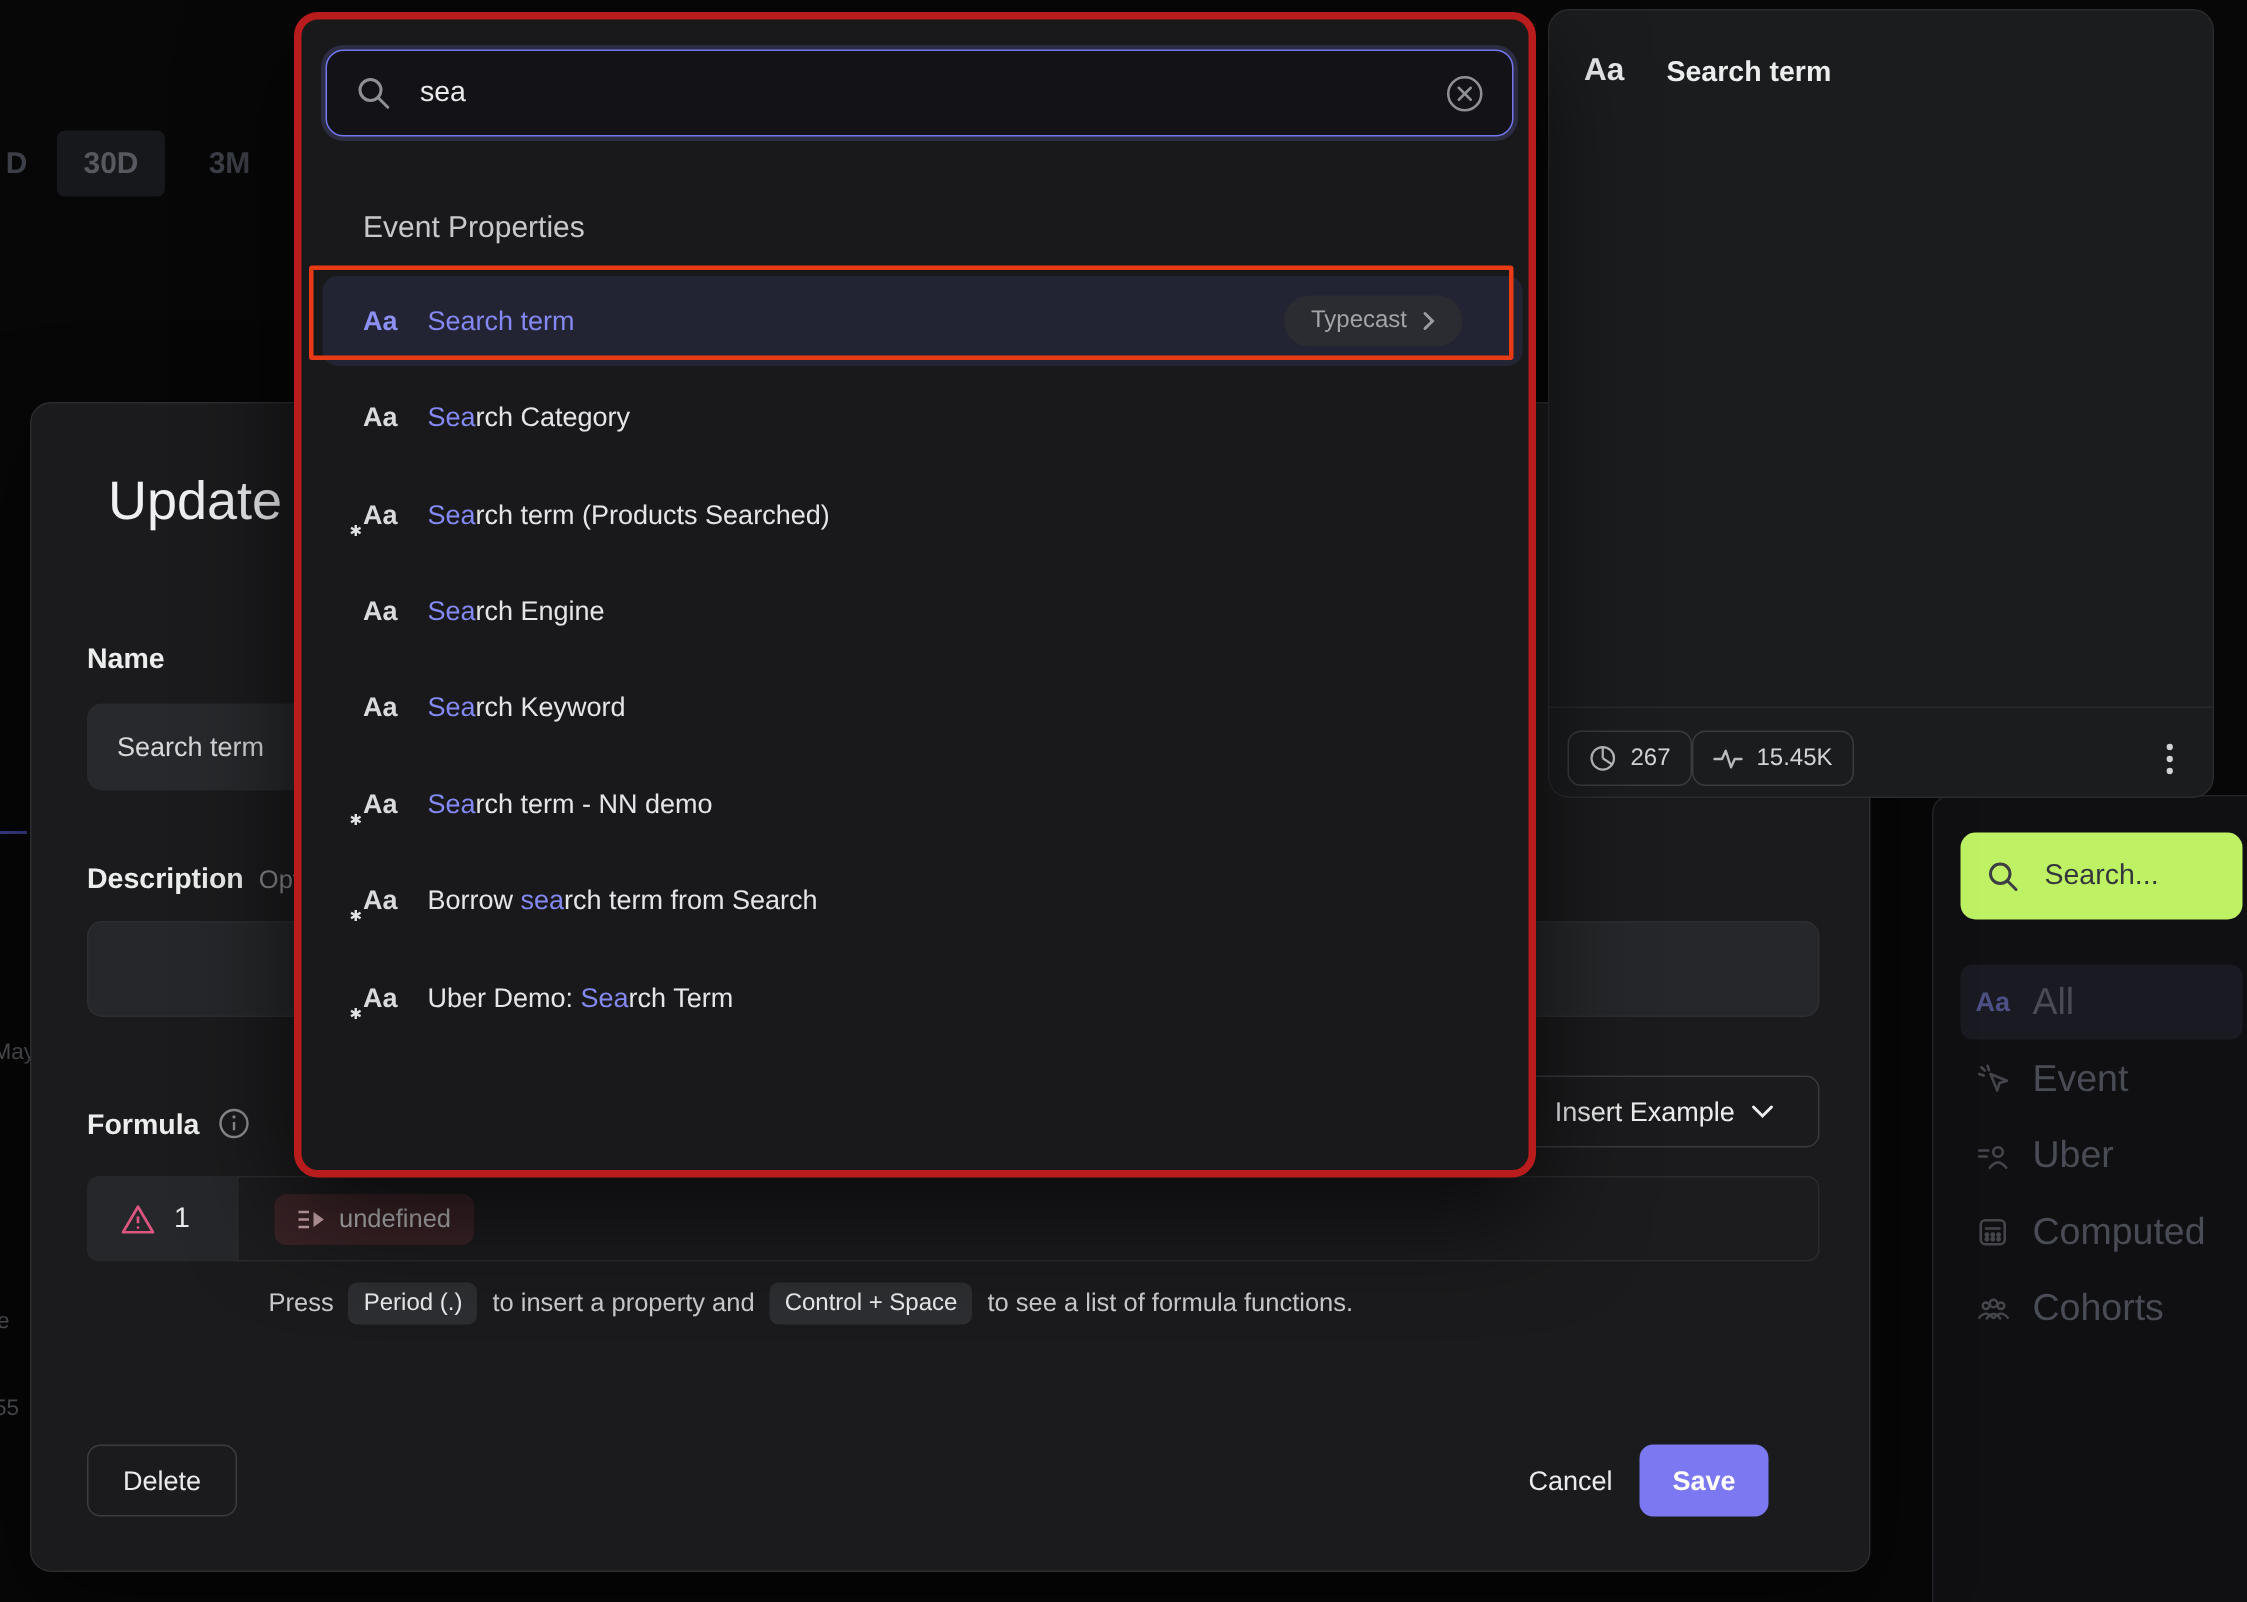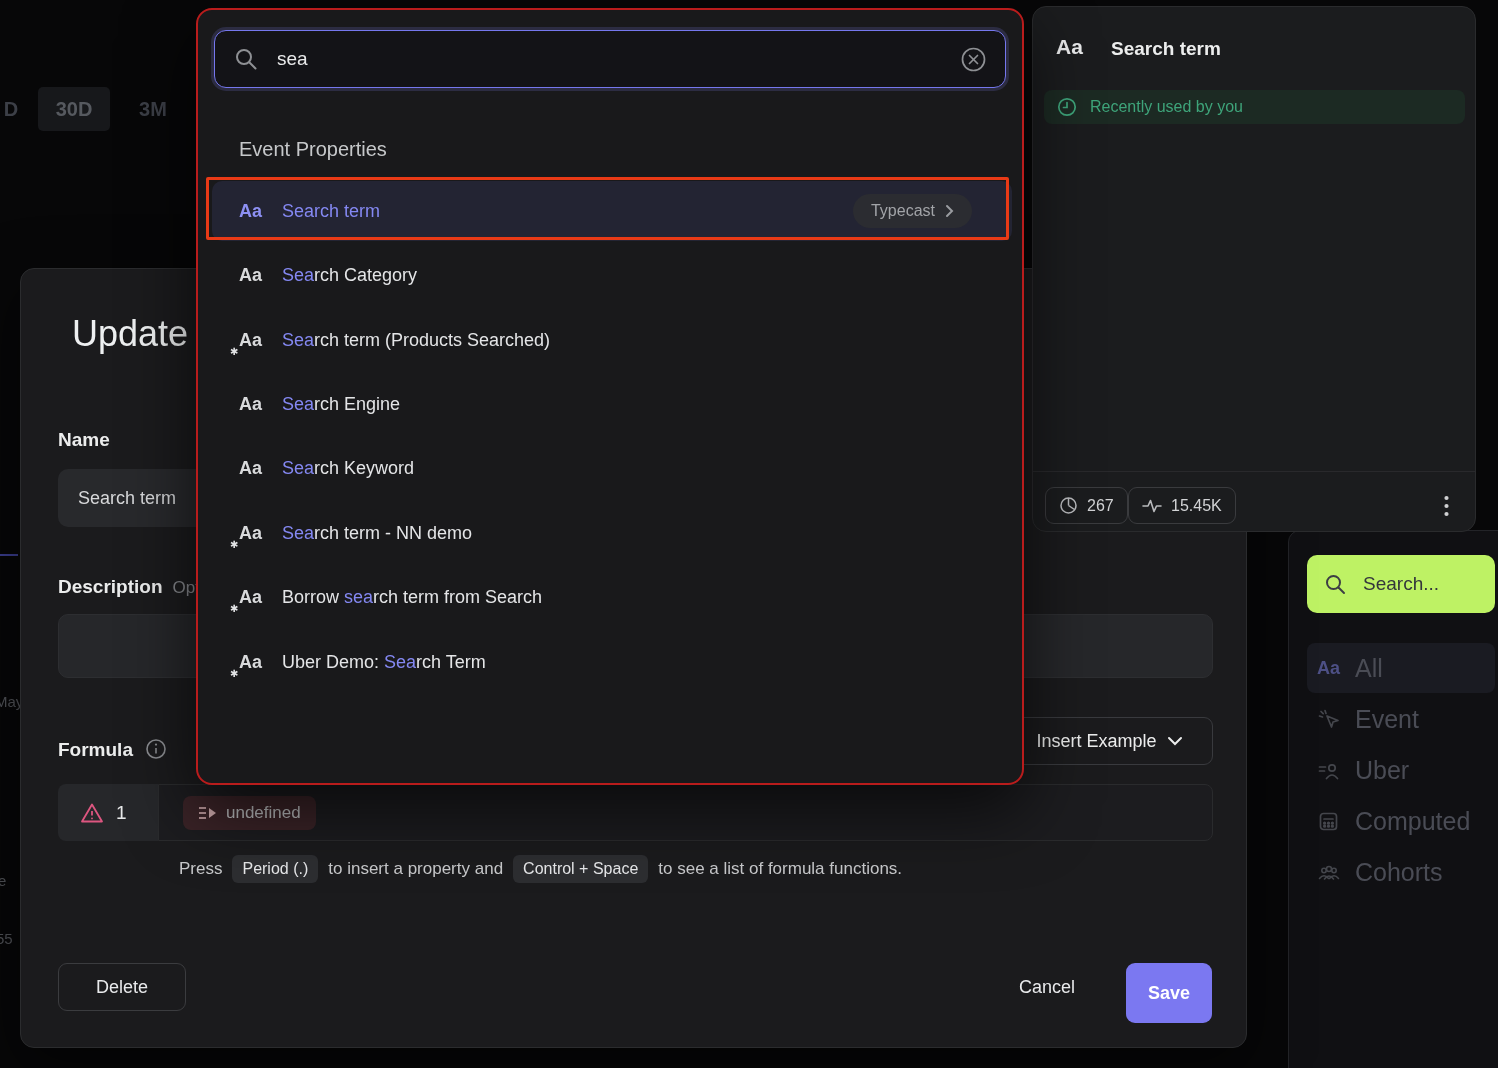--- a/index.html
+++ b/index.html
@@ -36,21 +36,21 @@
   .kbd{background:#2d2e31;border-radius:6px;padding:5px 10px;color:#e8e9eb;font-size:16px;}
   .btn{display:flex;align-items:center;justify-content:center;border-radius:9px;font-size:18px;cursor:pointer;}
   .btn-outline{border:1px solid #3b3c3f;color:#e9eaec;background:transparent;}
   .btn-ghost{color:#e9eaec;background:transparent;border:none;}
   .btn-primary{background:#7b78f1;color:#ffffff;border:none;font-weight:600;}
   .insert-btn{position:absolute;left:985px;top:448px;width:207px;height:48px;gap:10px;border:1px solid #393a3e;
               color:#eceded;background:transparent;}
 
   
   .dropdown{position:absolute;left:196px;top:8px;width:828px;height:777px;background:#19191b;
-            border:2px solid #b91c1c;border-radius:16px;z-index:3;box-shadow:0 24px 70px rgba(0,0,0,.65);}
+            border:5px solid #b91c1c;border-radius:16px;z-index:3;box-shadow:0 24px 70px rgba(0,0,0,.65);}
   .search-wrap{position:absolute;left:16px;top:20px;width:792px;height:58px;background:#131317;
                border:1.5px solid #7577ee;border-radius:12px;box-shadow:0 0 0 3px rgba(92,94,170,.28);
                display:flex;align-items:center;padding:0 18px;gap:16px;}
   .search-wrap input{flex:1;background:transparent;border:none;outline:none;color:#e9eaeb;font-size:19px;}
   .section-label{position:absolute;left:41px;top:128px;font-size:20px;color:#c6c8ca;}
   .rrow{position:absolute;left:14px;width:800px;height:60px;display:flex;align-items:center;
         padding-left:27px;border-radius:10px;cursor:pointer;}
   .rrow.sel{background:#232433;}
   .aa-wrap{position:relative;width:30px;display:inline-block;}
   .aa{font-size:18px;font-weight:600;color:#d9dadc;}
@@ -156,23 +156,23 @@
       <span>to see a list of formula functions.</span>
     </div>
 
     <button class="btn insert-btn">
       <span>Insert Example</span>
       <svg width="16" height="10" viewBox="0 0 16 10" fill="none" stroke="#eceded" stroke-width="2" stroke-linecap="round">
         <polyline points="2,2 8,8 14,2"></polyline>
         </svg>
     </button>
 
-    <button class="btn btn-outline" style="position:absolute;left:37px;top:694px;width:128px;height:48px">Delete</button>
+    <button class="btn btn-outline" style="position:absolute;left:37px;top:694px;width:100px;height:48px">Delete</button>
     <button class="btn btn-ghost" style="position:absolute;left:978px;top:694px;width:96px;height:48px">Cancel</button>
-    <button class="btn btn-primary" style="position:absolute;left:1105px;top:694px;width:86px;height:60px">Save</button>
+    <button class="btn btn-primary" style="position:absolute;left:1072px;top:694px;width:86px;height:48px">Save</button>
   </section>
 
   <aside class="sidebar">
     <div class="sb-search">
       <svg width="24" height="24" viewBox="0 0 24 24" fill="none" stroke="#3c3e44" stroke-width="2" stroke-linecap="round">
         <circle cx="10.5" cy="10.5" r="6.5"></circle>
           <line x1="15.5" y1="15.5" x2="21" y2="21"></line>
         </svg>
       <input placeholder="Search..." style="">
     </div>
@@ -232,27 +232,20 @@
           </svg>
       </span>
       <span class="sb-label">Cohorts</span>
     </div>
   </aside>
 
   <aside class="info-panel">
     <span class="ip-aa">Aa</span>
     <span class="ip-title">Search term</span>
 
-    <div class="recent-badge">
-      <svg width="22" height="22" viewBox="0 0 22 22" fill="none" stroke="#3ea47a" stroke-width="1.7" stroke-linecap="round">
-        <circle cx="11" cy="11" r="8.2"></circle>
-          <polyline points="11,6.5 11,11.5 7.5,11.5"></polyline>
-        </svg>
-      <span>Recently used by you</span>
-    </div>
 
     <div class="ip-footer-line"></div>
 
     <div class="stat-pill" style="left:12px">
       <svg width="19" height="19" viewBox="0 0 19 19" fill="none" stroke="#b9babd" stroke-width="1.5">
         <circle cx="9.5" cy="9.5" r="7.5"></circle>
           <line x1="9.5" y1="9.5" x2="9.5" y2="2"></line>
           <line x1="9.5" y1="9.5" x2="15.5" y2="13.5"></line>
         </svg>
       <span>267</span>

